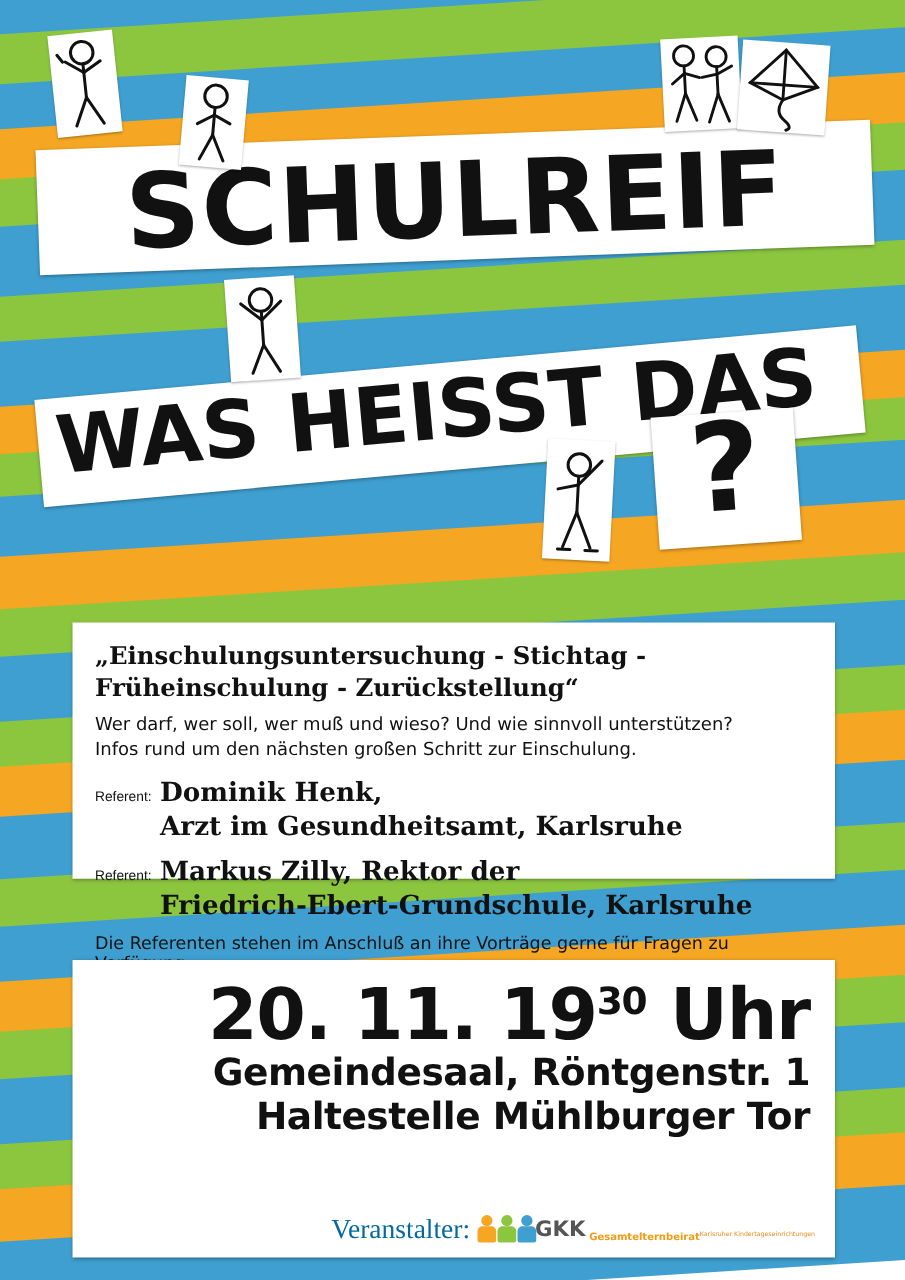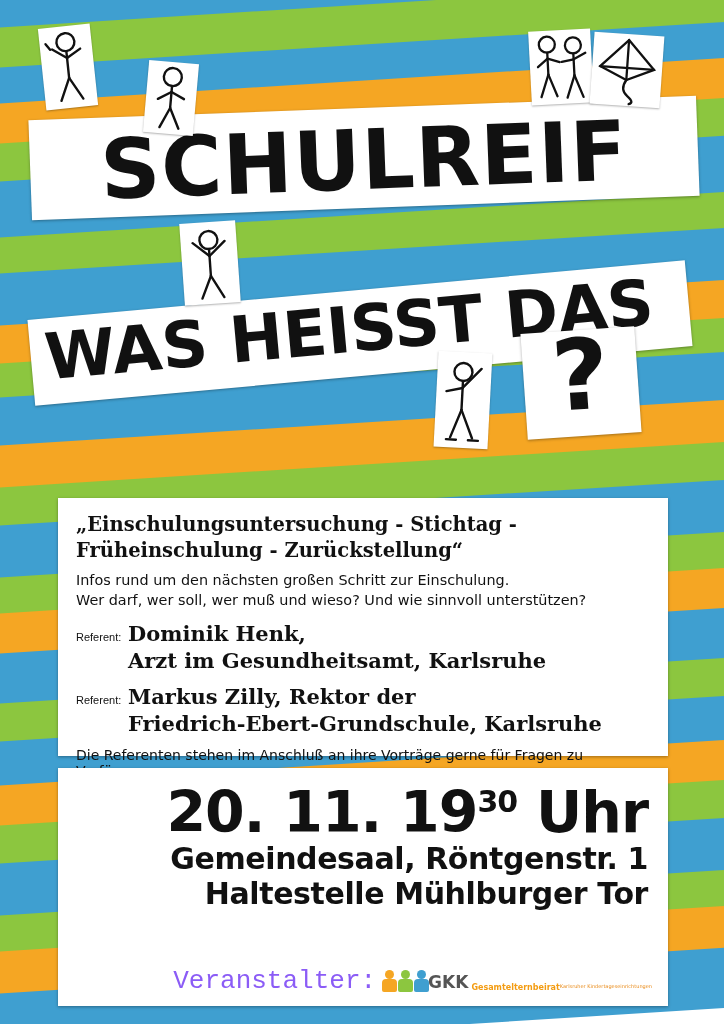--- a/index.html
+++ b/index.html
@@ -93,21 +93,21 @@
     font-family: "DejaVu Sans", sans-serif;
     font-weight: bold;
     font-size: 98px;
     color: #111111;
   }
   
   .info-panel {
     left: 58px;
     top: 498px;
     width: 610px;
-    height: 258px;
+    height: 205px;
     z-index: 5;
     padding: 0;
   }
   .info-inner { padding: 14px 18px 8px 18px; }
   .info-title {
     font-family: "DejaVu Serif", serif;
     font-weight: bold;
     font-size: 19.5px;
     line-height: 1.34;
     color: #111111;
@@ -189,23 +189,23 @@
   }
   .organiser {
     position: absolute;
     right: 16px;
     bottom: 10px;
     display: flex;
     align-items: center;
     gap: 6px;
   }
   .organiser-label {
-    font-family: Liberation Mono, monospace;
-    font-size: 26px;
-    color: #8b5cf6;
+    font-family: Liberation Serif, serif;
+    font-size: 22px;
+    color: #0369a1;
   }
   .logo {
     display: flex;
     align-items: flex-end;
     gap: 1px;
   }
   .logo-figs { display: flex; align-items: flex-end; gap: 1px; }
   .logo-fig {
     position: relative;
     width: 15px;
@@ -299,22 +299,22 @@
   </div>
 
   <div class="panel banner3">
     <div class="txt">?</div>
   </div>
 
   <div class="panel info-panel">
     <div class="info-inner">
       <div class="info-title">„Einschulungsuntersuchung - Stichtag - Früheinschulung - Zurückstellung“</div>
       <div class="info-sub">
+        <div>Wer darf, wer soll, wer muß und wieso? Und wie sinnvoll unterstützen?</div>
         <div>Infos rund um den nächsten großen Schritt zur Einschulung.</div>
-        <div>Wer darf, wer soll, wer muß und wieso? Und wie sinnvoll unterstützen?</div>
       </div>
 
       <div class="speaker-block">
         <div class="speaker-row">
           <div class="speaker-label">Referent:</div>
           <div class="speaker-name">Dominik Henk,</div>
         </div>
         <div class="speaker-line2">Arzt im Gesundheitsamt, Karlsruhe</div>
       </div>
 

